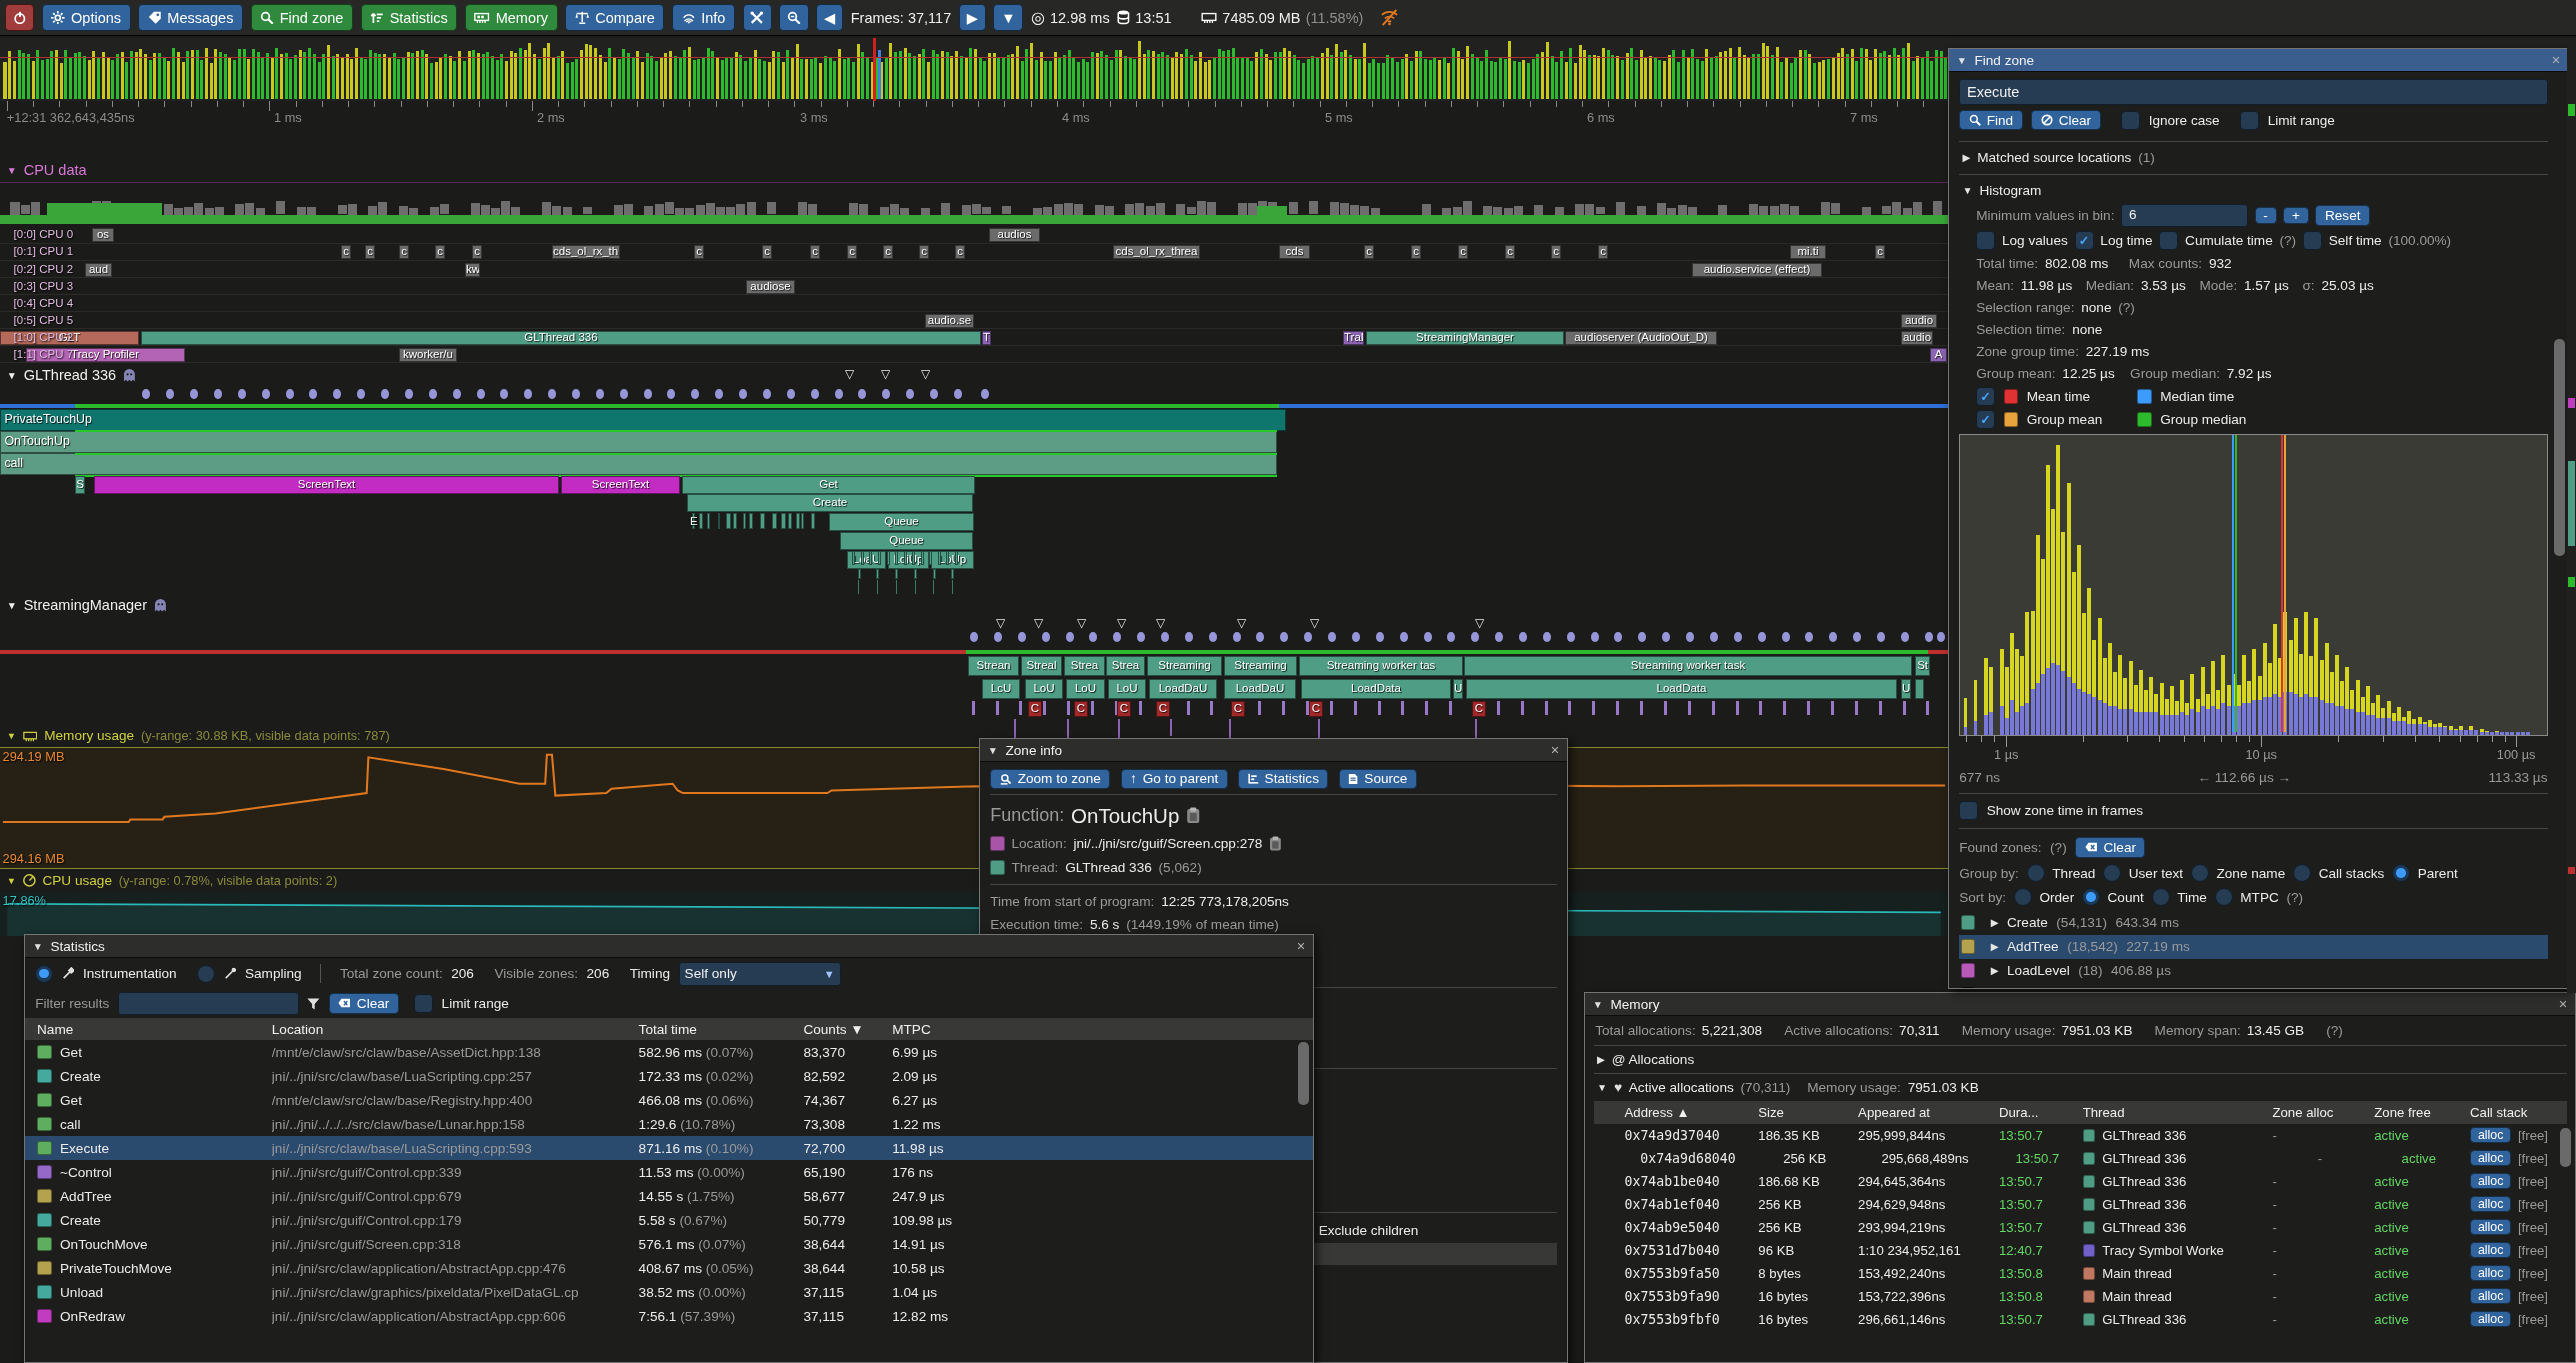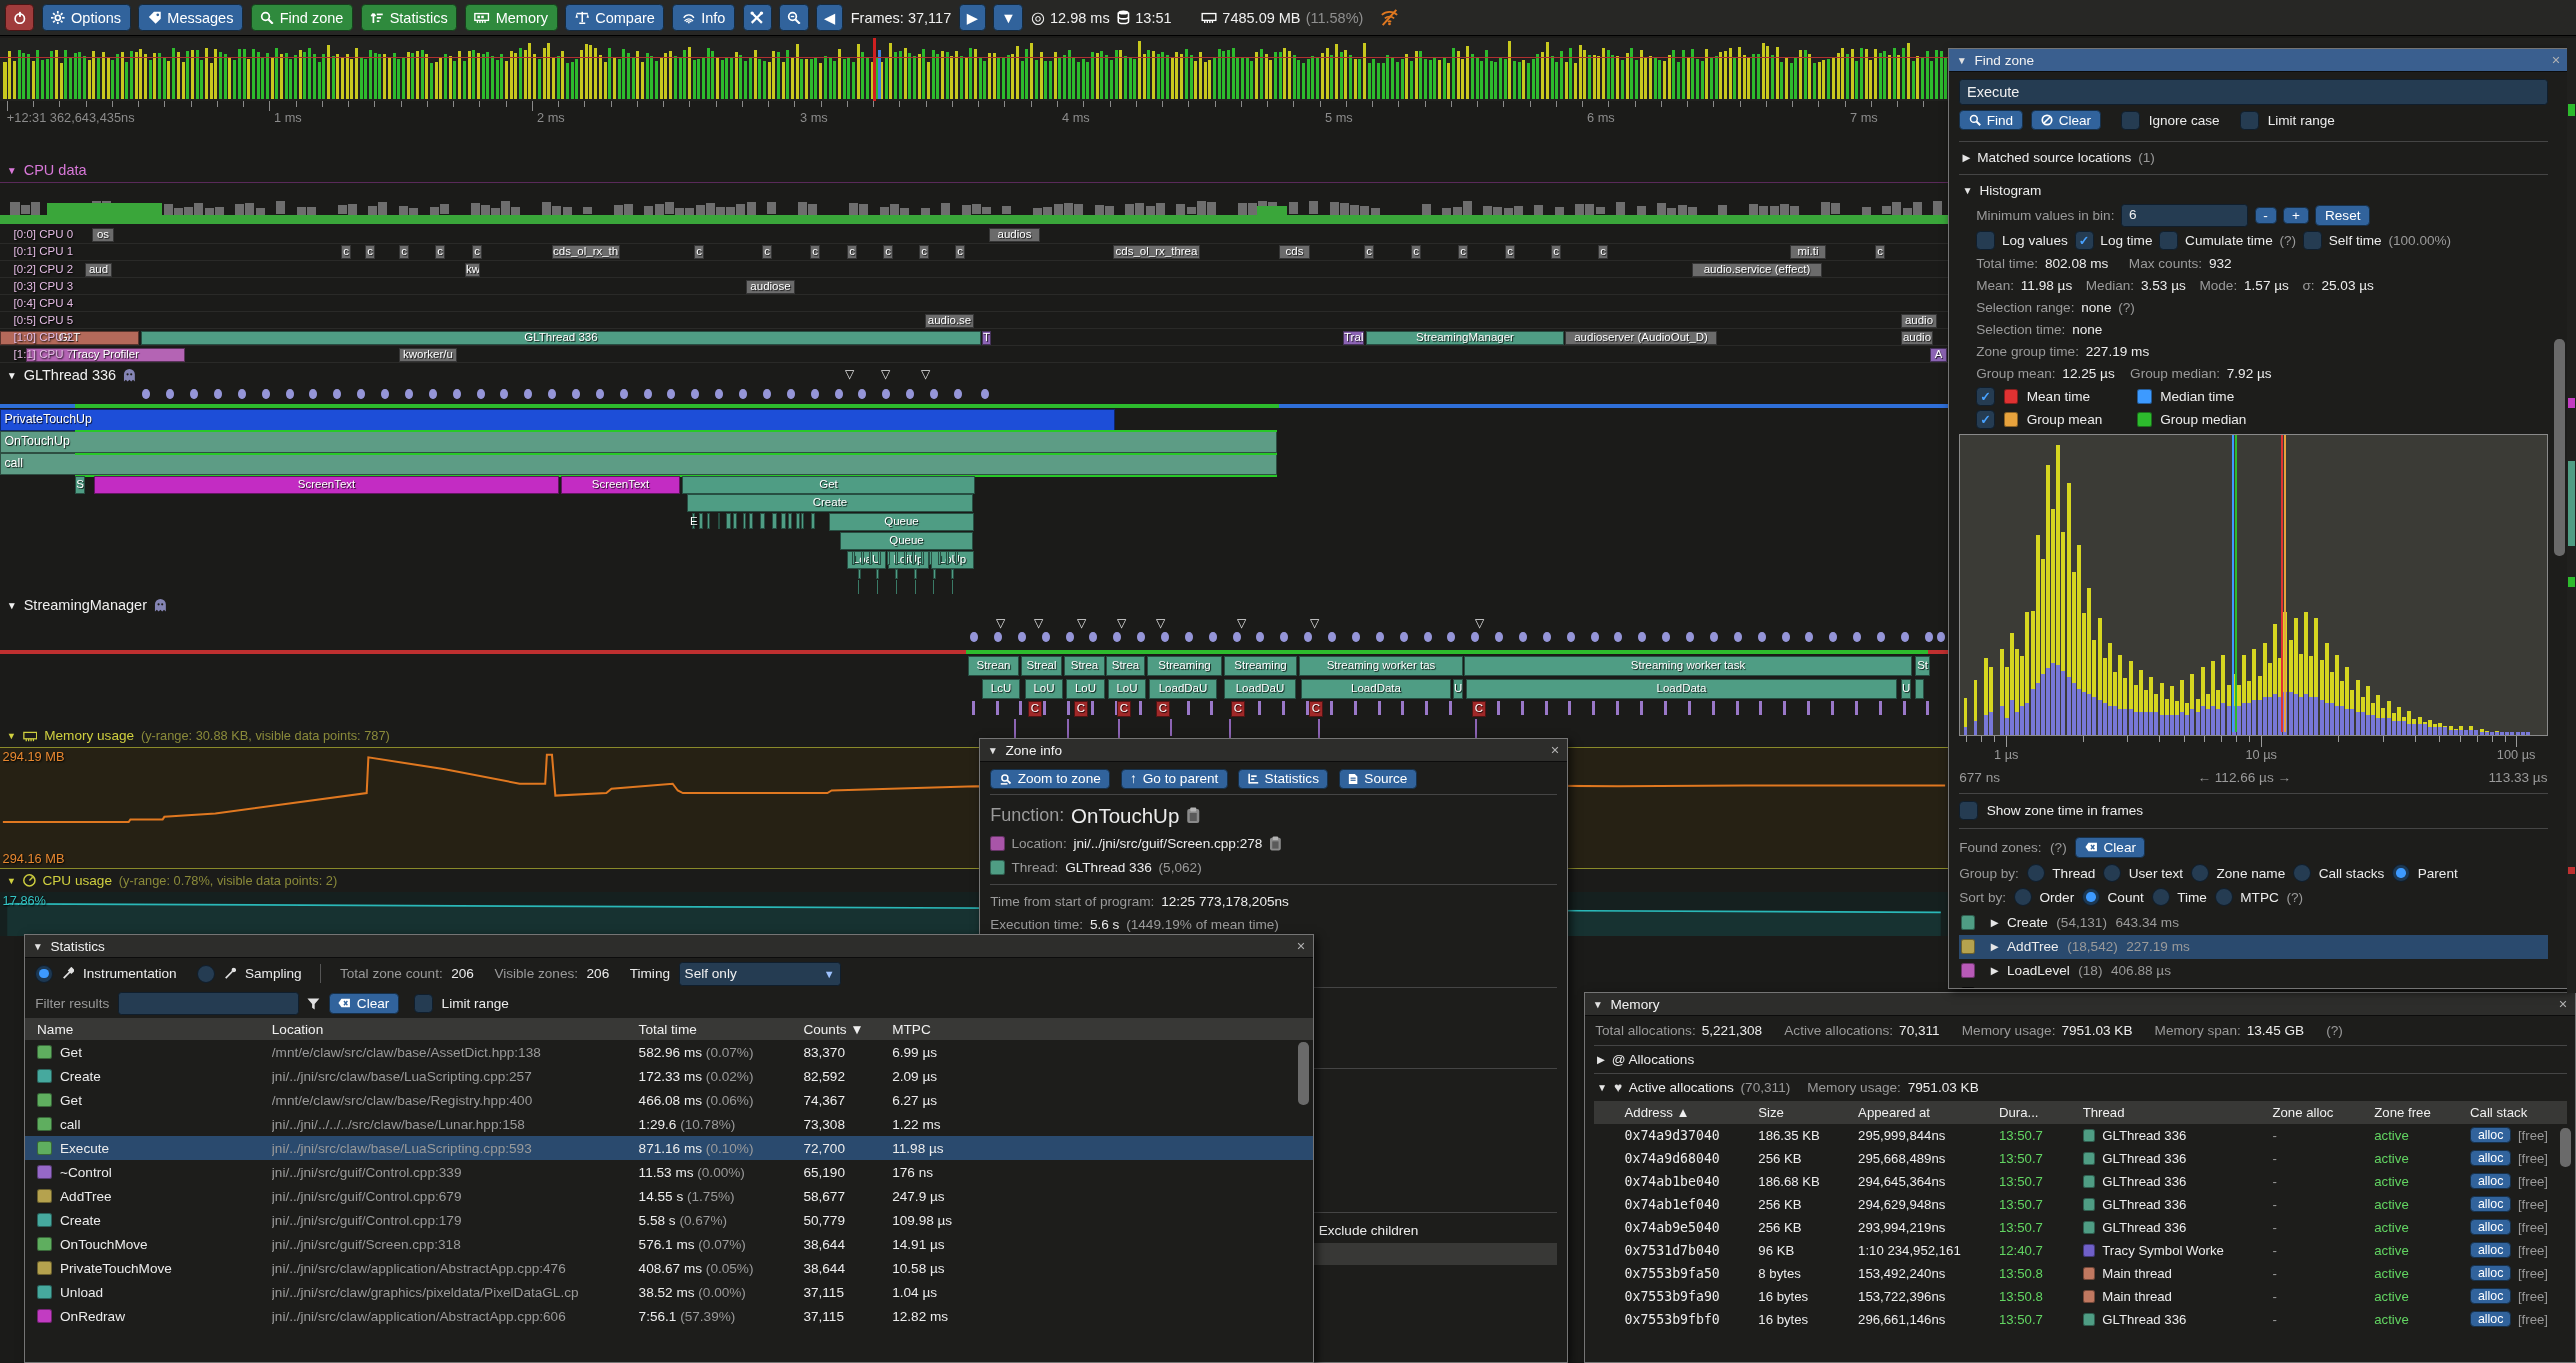--- a/index.html
+++ b/index.html
@@ -939,21 +939,21 @@
       <div class="dot" style="left: 835px; top: 389px;"></div>
       <div class="dot" style="left: 858px; top: 389px;"></div>
       <div class="dot" style="left: 882px; top: 389px;"></div>
       <div class="dot" style="left: 906px; top: 389px;"></div>
       <div class="dot" style="left: 930px; top: 389px;"></div>
       <div class="dot" style="left: 954px; top: 389px;"></div>
       <div class="dot" style="left: 981px; top: 389px;"></div>
       <div class="abs" style="left: 0px; top: 404px; width: 75px; height: 4.3px; background: rgb(47, 111, 216);"></div>
       <div class="abs" style="left: 75px; top: 404px; width: 1204px; height: 4.3px; background: rgb(45, 187, 45);"></div>
       <div class="abs" style="left: 1279px; top: 404px; width: 669px; height: 4.3px; background: rgb(47, 111, 216);"></div>
-      <div class="zone left" style="left: 0px; top: 409px; width: 1115px; height: 22px; background: #1d4ed8; line-height: 19px; font-size: 12.4px;">PrivateTouchUp</div>
+      <div class="zone left" style="left: 0px; top: 409px; width: 1286px; height: 22px; background: #0f766e; line-height: 19px; font-size: 12.4px;">PrivateTouchUp</div>
       <div class="zone left" style="left: 0px; top: 431px; width: 1277px; height: 22px; background: rgb(93, 156, 133); line-height: 19px; font-size: 12.4px;">OnTouchUp</div>
       <div class="abs" style="left: 75px; top: 430px; width: 1202px; height: 1.7px; background: rgb(40, 200, 40);"></div>
       <div class="zone left" style="left: 0px; top: 453px; width: 1277px; height: 22px; background: rgb(93, 156, 133); line-height: 19px; font-size: 12.4px;">call</div>
       <div class="abs" style="left: 75px; top: 453px; width: 1202px; height: 1.7px; background: rgb(40, 200, 40);"></div>
       <div class="abs" style="left: 75px; top: 475px; width: 1202px; height: 1.7px; background: rgb(40, 200, 40);"></div>
       <div class="zone" style="left: 75px; top: 476px; width: 10.2px; height: 18px; background: rgb(79, 157, 132); line-height: 14.5px;">S</div>
       <div class="zone" style="left: 94px; top: 476px; width: 465px; height: 18px; background: rgb(195, 44, 195); line-height: 14.5px;">ScreenText</div>
       <div class="zone" style="left: 561px; top: 476px; width: 119px; height: 18px; background: rgb(195, 44, 195); line-height: 14.5px;">ScreenText</div>
       <div class="zone" style="left: 682px; top: 476px; width: 293px; height: 18px; background: rgb(79, 157, 132); line-height: 14.5px;">Get</div>
       <div class="zone" style="left: 687px; top: 494px; width: 286px; height: 18px; background: rgb(79, 157, 132); line-height: 14.5px;">Create</div>
@@ -1577,21 +1577,21 @@
             <span class="sw" style="width: 12.8px; height: 12.8px; background: rgb(79, 157, 132);"></span>
             <span class="white" style="white-space:nowrap;">GLThread 336</span>
           </span>
           <span class="gray" style="width:95px;">-</span>
           <span class="green-t" style="width:89px;">active</span>
           <span class="row" style="gap:6.8px;">
             <span class="btn" style="padding:0 6.8px;font-size:12.4px;">alloc</span>
             <span class="gray">[free]</span>
           </span>
         </div>
-        <div class="row" style="height: 23px; padding-left: 31px; font-size: 13.2px;">
+        <div class="row" style="height: 23px; padding-left: 31px; font-size: 13.2px; text-align: center;">
           <span class="mono white" style="width:127px;">0x74a9d68040</span>
           <span class="white" style="width:93px;">256 KB</span>
           <span class="white" style="width:134px;overflow:hidden;white-space:nowrap;">295,668,489ns</span>
           <span class="green-t" style="width:77px;">13:50.7</span>
           <span class="row" style="width:183px;gap:6.8px;overflow:hidden;">
             <span class="sw" style="width: 12.8px; height: 12.8px; background: rgb(79, 157, 132);"></span>
             <span class="white" style="white-space:nowrap;">GLThread 336</span>
           </span>
           <span class="gray" style="width:95px;">-</span>
           <span class="green-t" style="width:89px;">active</span>

